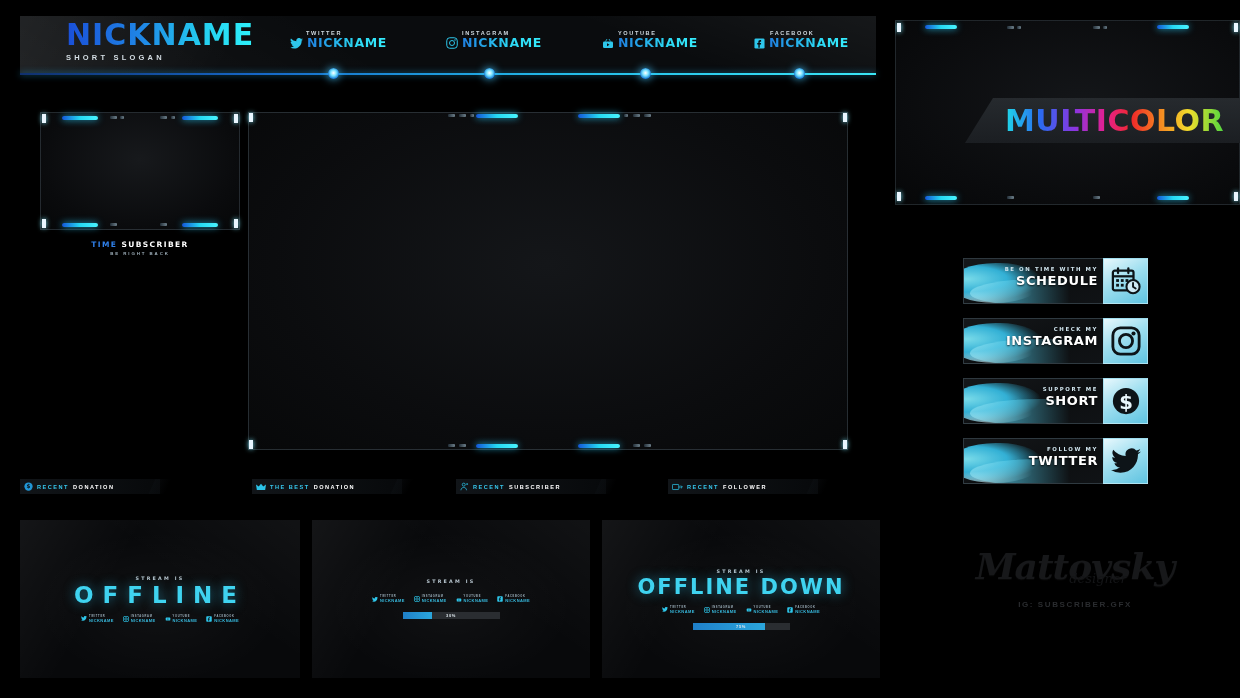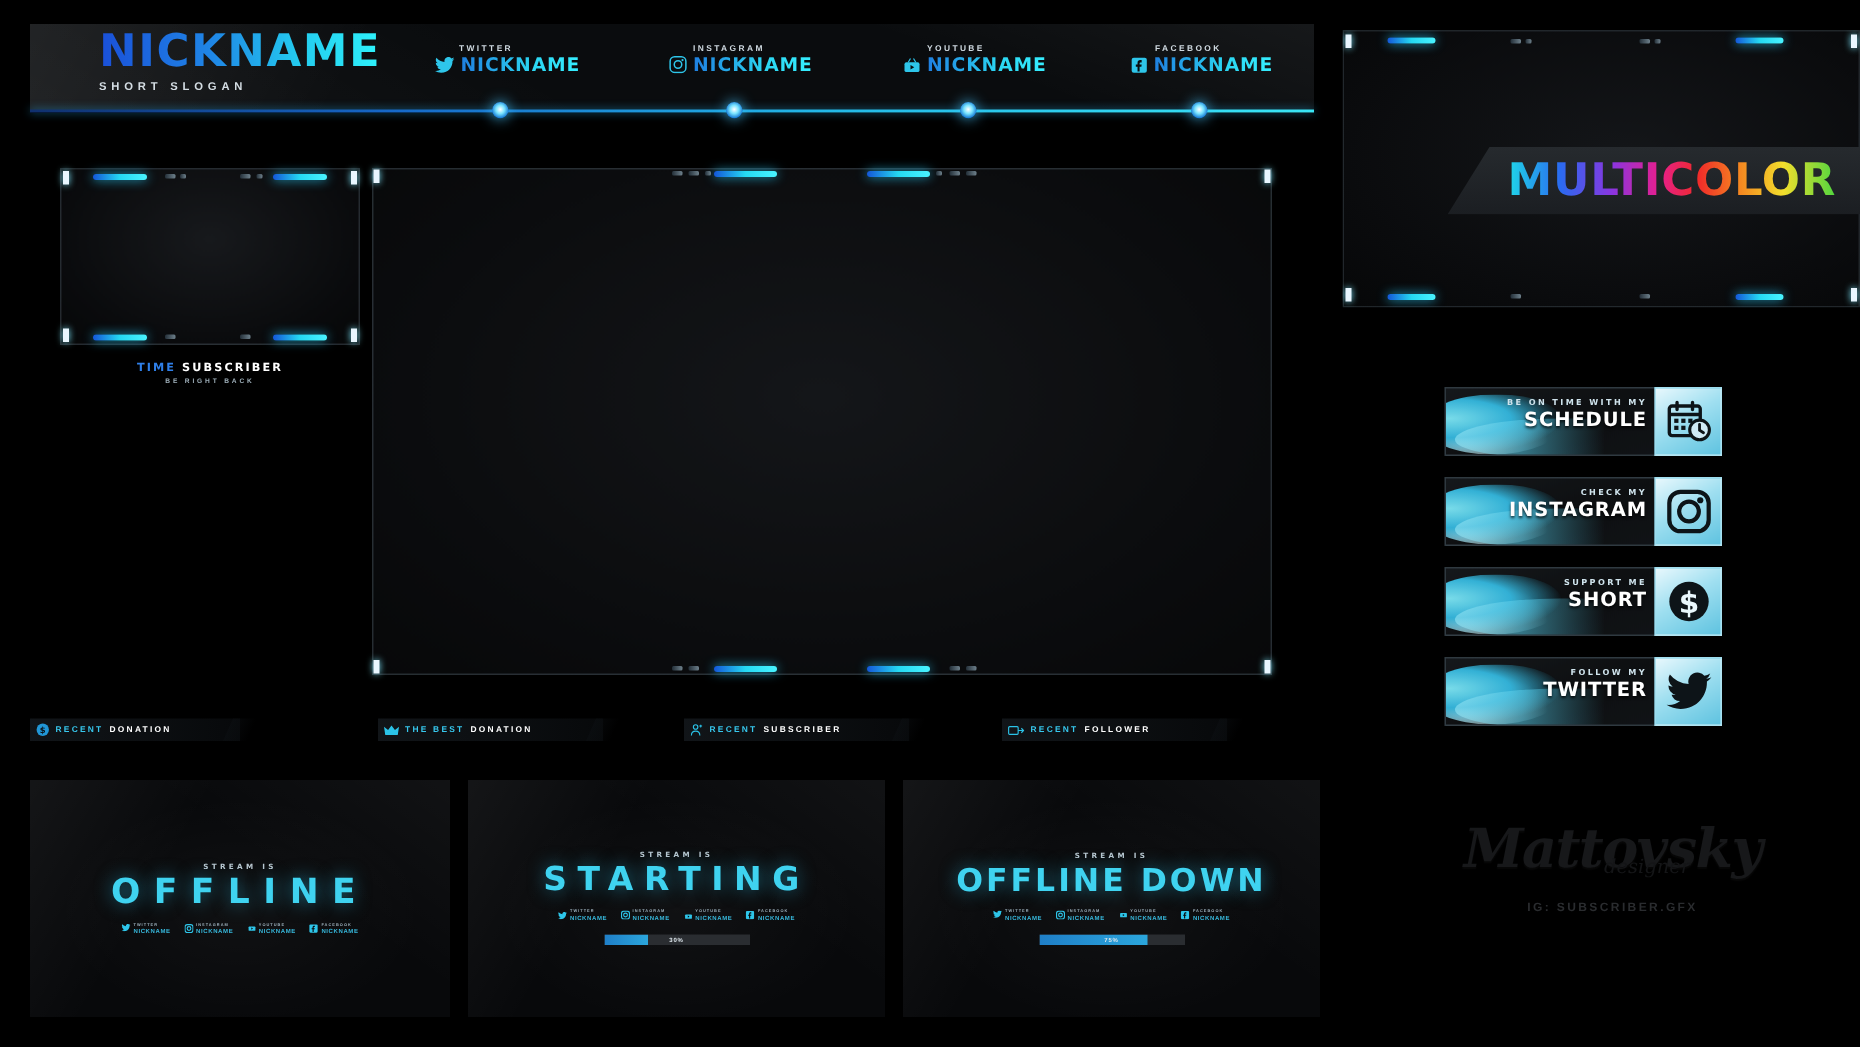--- a/index.html
+++ b/index.html
@@ -493,21 +493,20 @@
           </span>
       </div>
     </div>
   </div>
 </div>
 
 <div class="bscreen" style="left:312px; width:278px;">
   <div class="poly"></div>
   <div class="bs-inner">
     <div class="bs-sm">STREAM IS</div>
-    <div class="bs-big" style="font-size:22px; letter-spacing:7px;">STARTING</div>
     <div class="bs-socials">
       <div class="bsoc">
         <svg width="6" height="5" viewBox="0 0 24 20">
             <path fill="#2ec6ea" d="M24 2.4a9.5 9.5 0 0 1-2.8.8A4.9 4.9 0 0 0 23.3.4a9.7 9.7 0 0 1-3.1 1.2A4.85 4.85 0 0 0 11.8 6a13.8 13.8 0 0 1-10-5.1 4.9 4.9 0 0 0 1.5 6.5A4.8 4.8 0 0 1 1 6.8v.06a4.86 4.86 0 0 0 3.9 4.76 4.9 4.9 0 0 1-2.2.08 4.86 4.86 0 0 0 4.54 3.37A9.74 9.74 0 0 1 0 17.1a13.75 13.75 0 0 0 7.55 2.2c9.06 0 14-7.5 14-14v-.64A10 10 0 0 0 24 2.4z"></path>
           </svg>
         <span class="c">
             <span class="l1">TWITTER</span>
             <span class="l2">NICKNAME</span>
           </span>
       </div>

